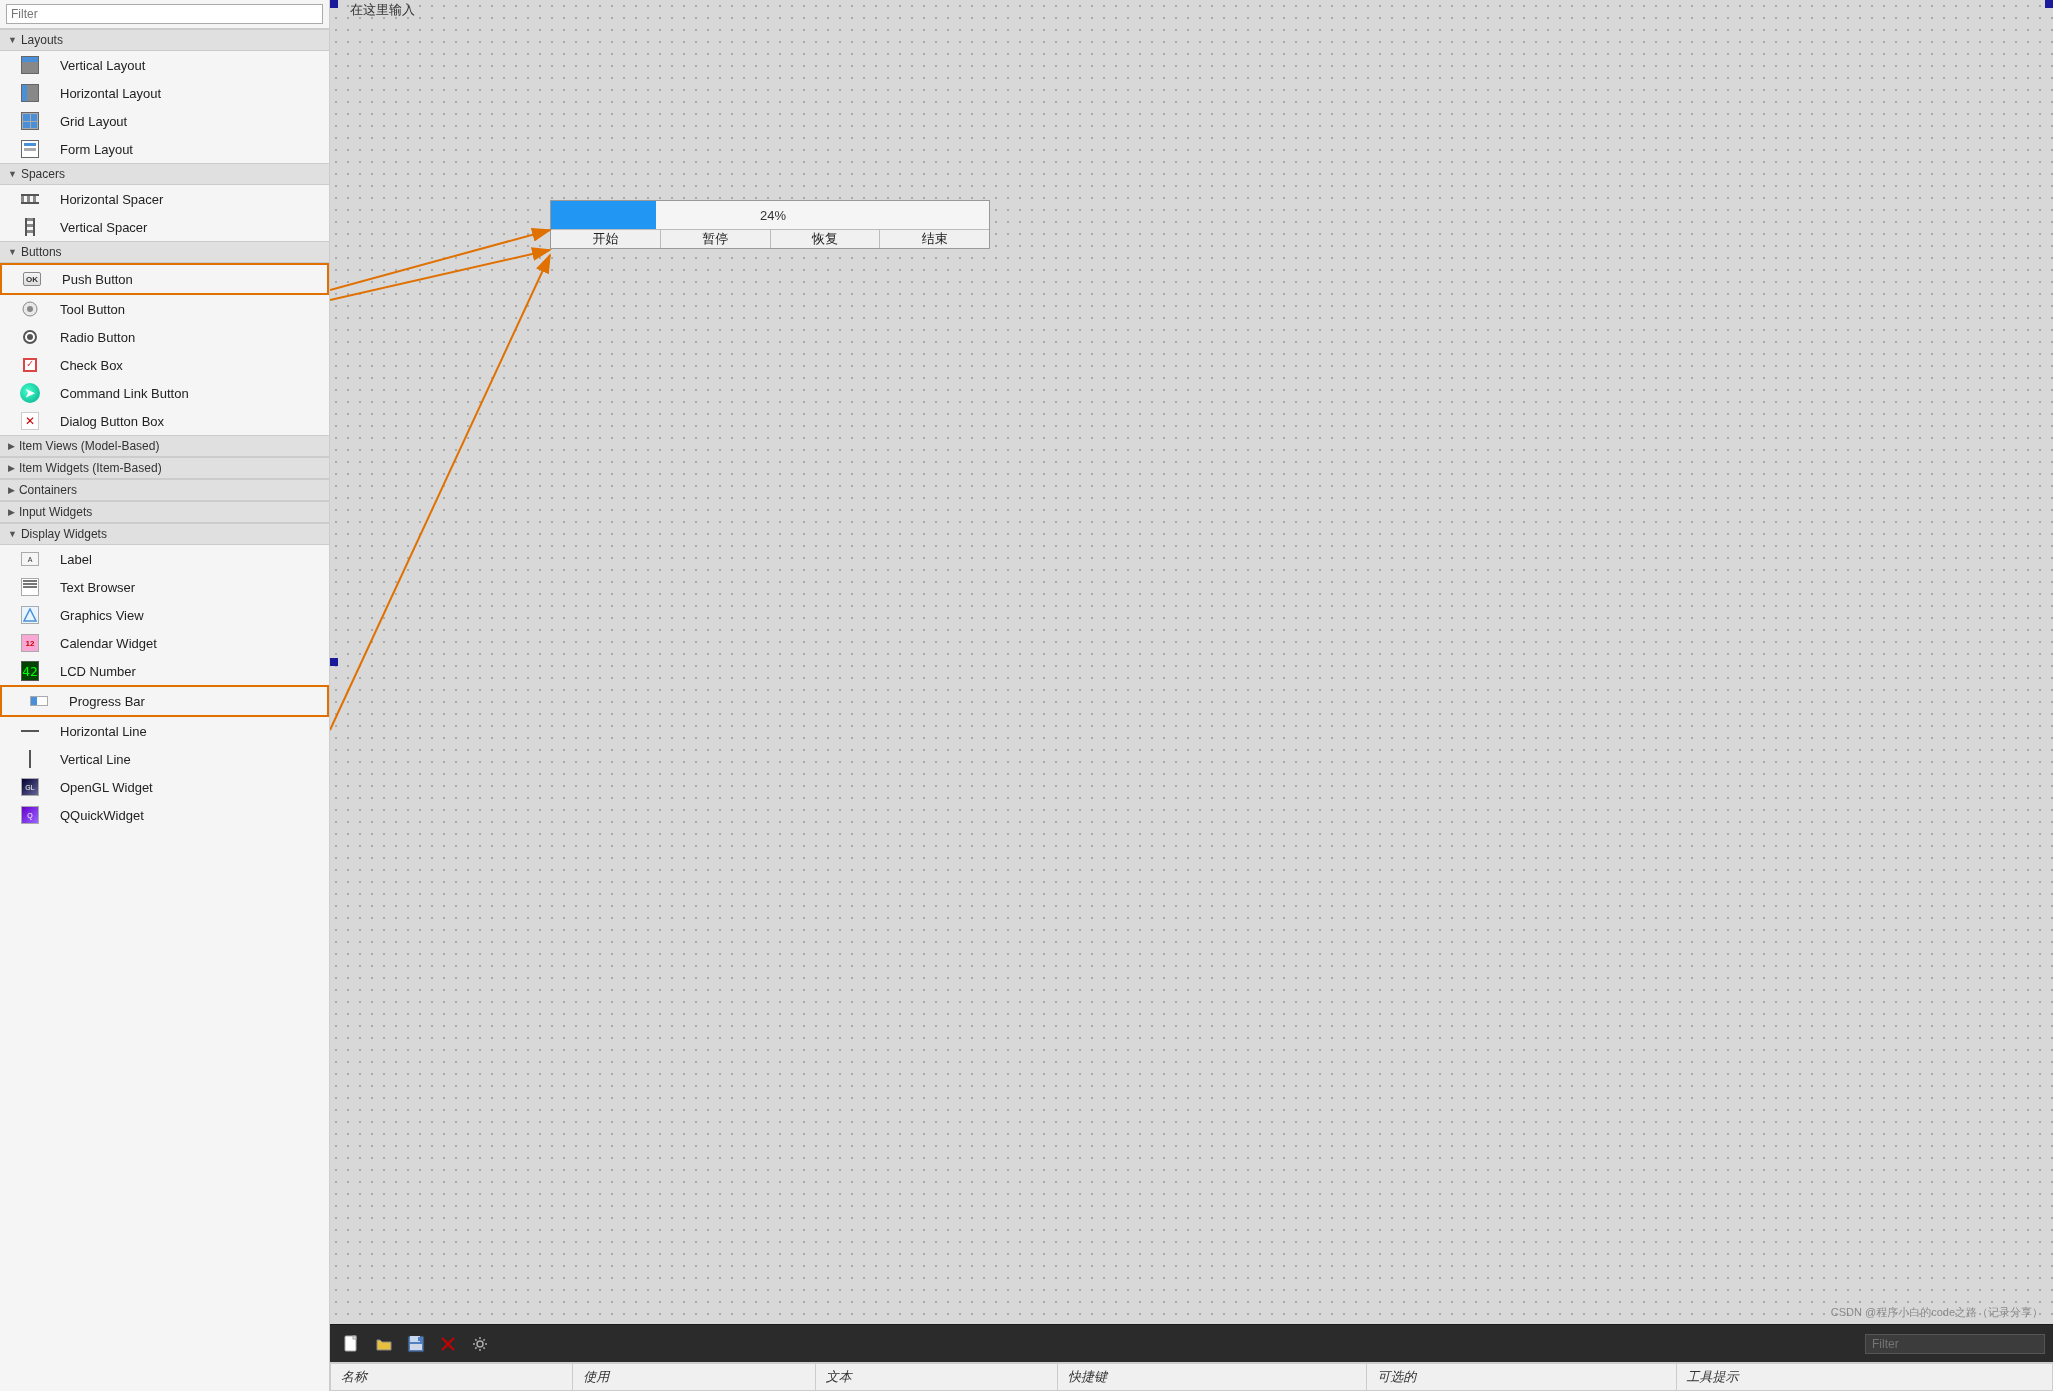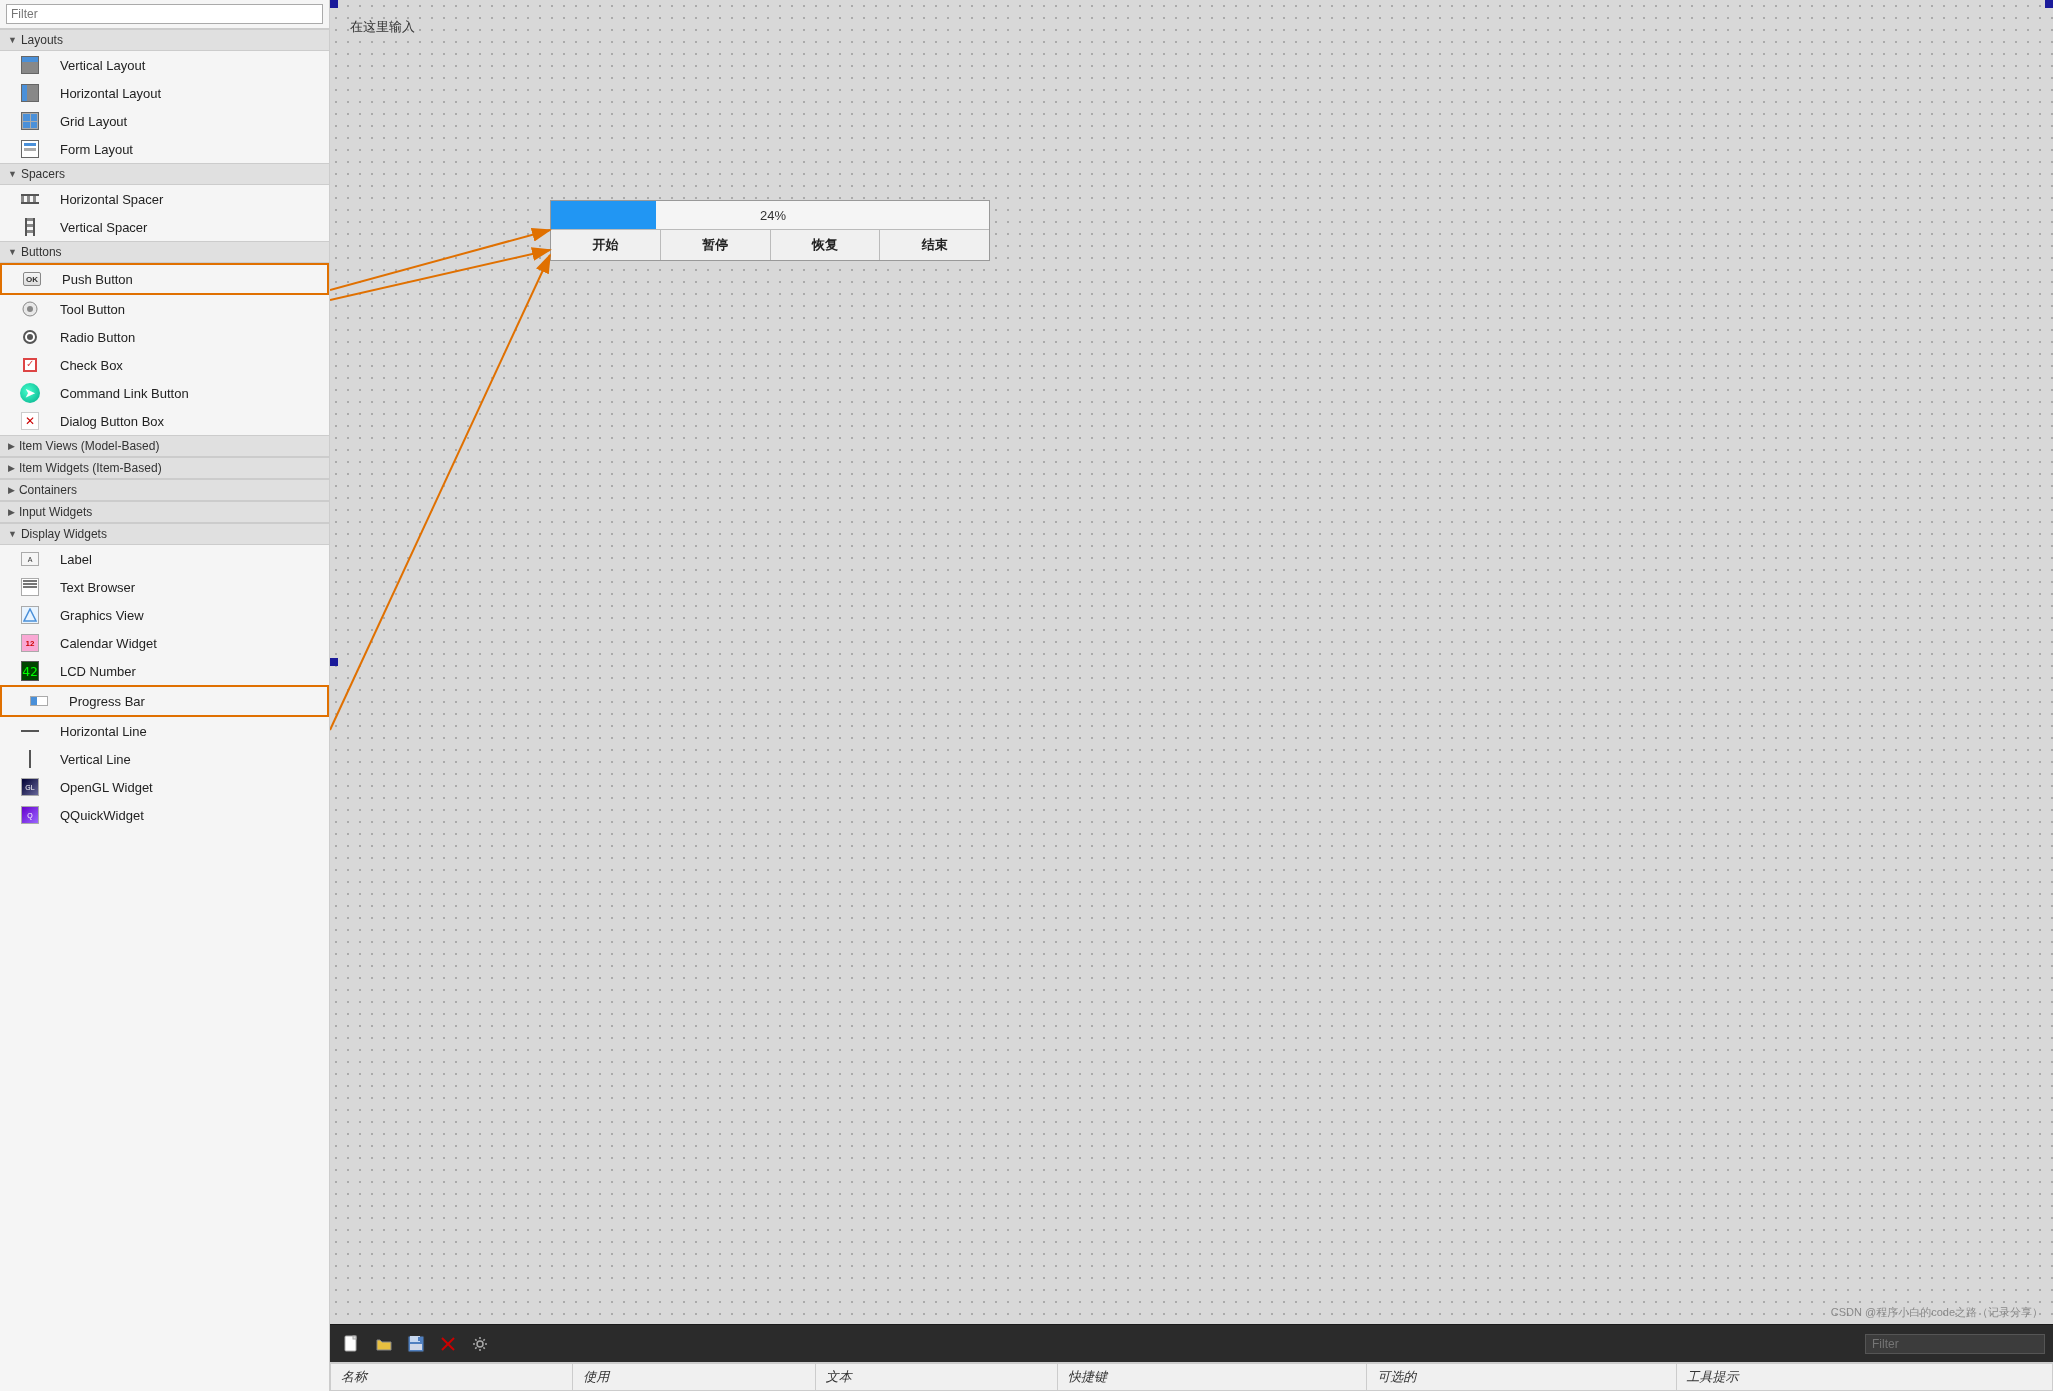--- a/index.html
+++ b/index.html
@@ -256,21 +256,21 @@
       position: relative;
       background-color: #d8d8d8;
       background-image: radial-gradient(circle, #aaa 1px, transparent 1px);
       background-size: 12px 12px;
       overflow: hidden;
     }
 
     
     .form-title-area {
       position: absolute;
-      top: 18px;
+      top: 1px;
       left: 20px;
       font-size: 13px;
       color: #333;
     }
 
     
     .progress-widget {
       position: absolute;
       top: 200px;
       left: 220px;
@@ -304,29 +304,28 @@
       display: flex; align-items: center; justify-content: center;
       font-size: 13px; color: #333; margin-left: 6px;
     }
 
     .buttons-row {
       display: flex;
     }
 
     .canvas-btn {
       flex: 1;
-      padding: 6px 4px;
+      padding: 0 4px;
       border: none;
       border-right: 1px solid #bbb;
       background: #f0f0f0;
       cursor: pointer;
       font-size: 13px;
       font-family: "Microsoft YaHei", Arial, sans-serif;
       color: #222;
-      font-weight: bold;
     }
 
     .canvas-btn:last-child { border-right: none; }
 
     
     .arrow-container {
       position: absolute;
       top: 0; left: 0;
       width: 100%; height: 100%;
       pointer-events: none;

